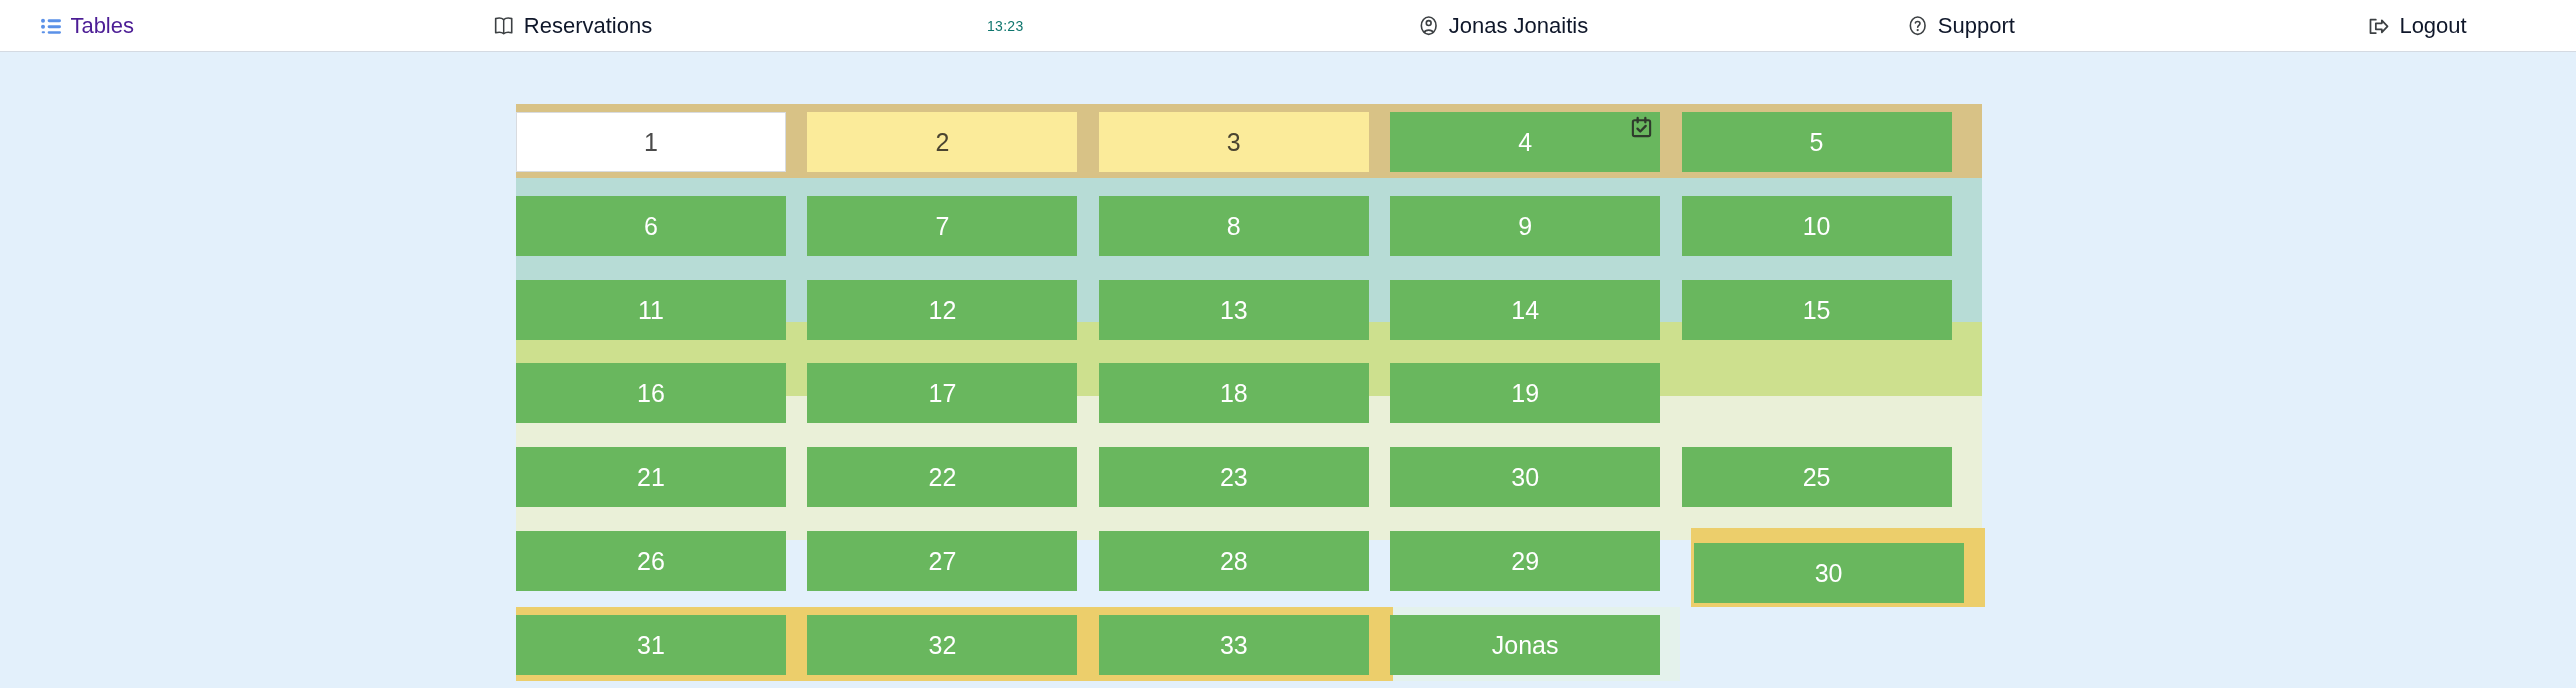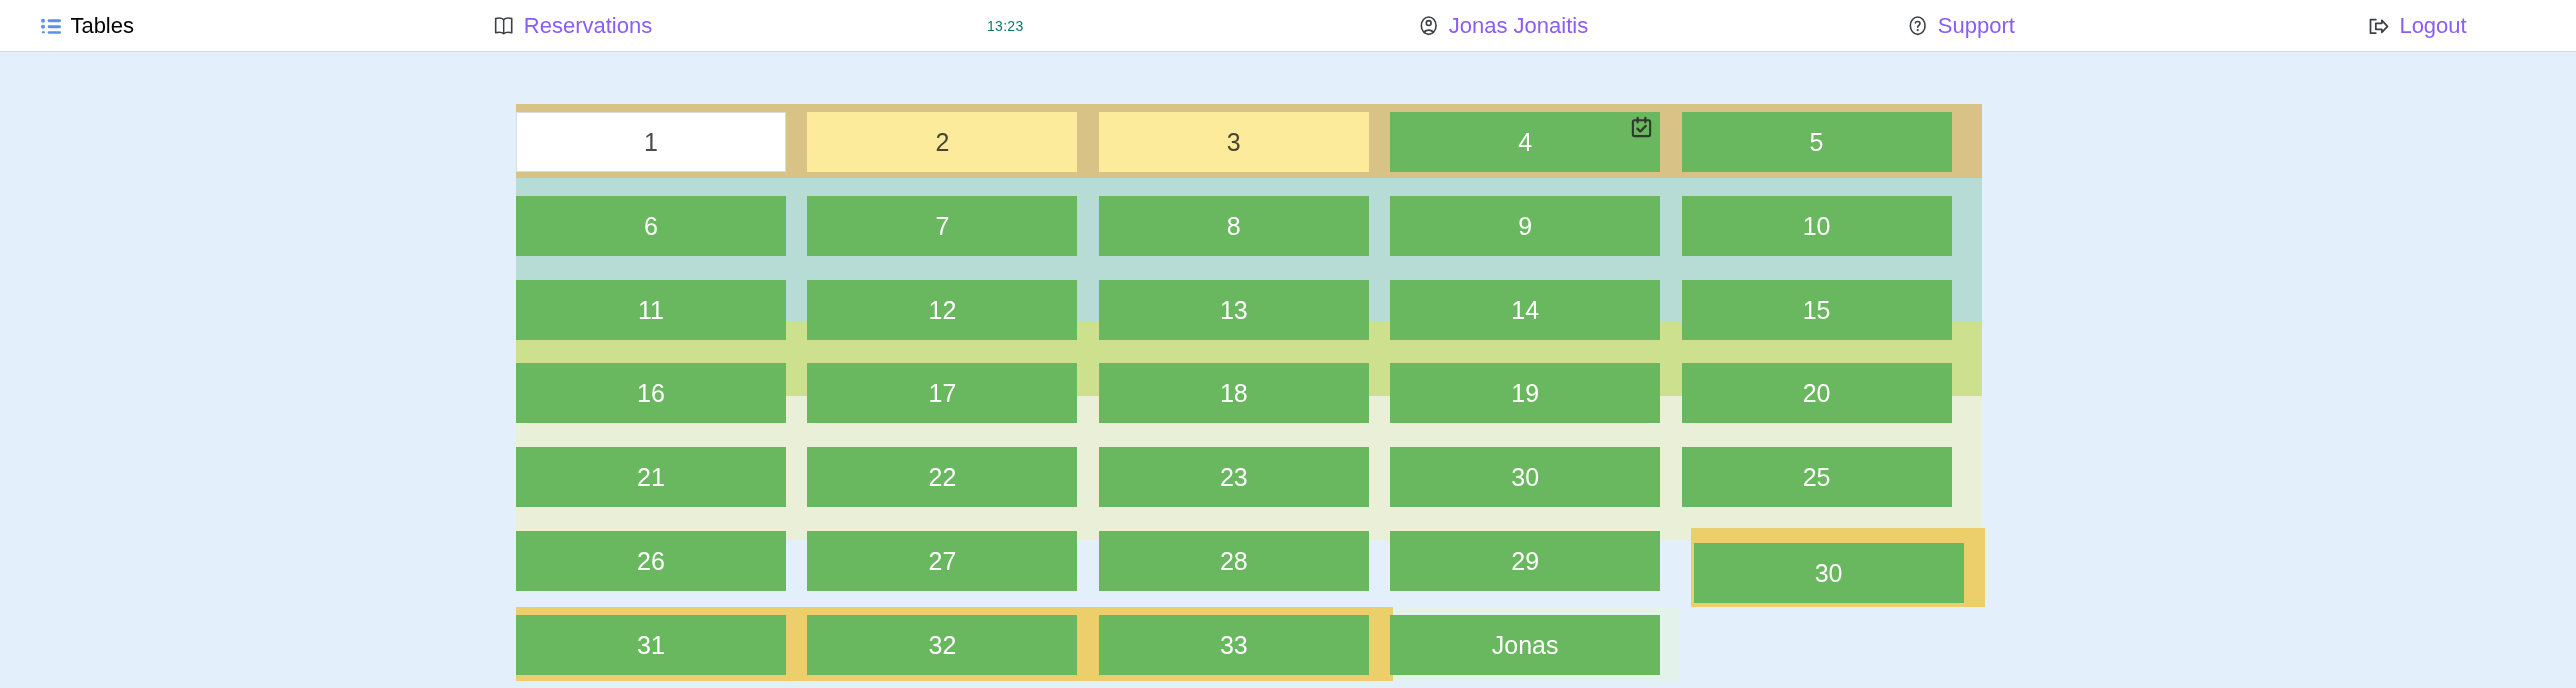--- a/index.html
+++ b/index.html
@@ -19,25 +19,25 @@
     display: flex;
     align-items: center;
     position: relative;
     z-index: 5;
   }
   .nav-item {
     display: flex;
     align-items: center;
     gap: 9.4px;
     font-size: 22px;
-    color: #8b5cf6;
+    color: #0f172a;
     white-space: nowrap;
     cursor: pointer;
   }
-  .nav-item.brand { color: #000000; }
+  .nav-item.brand { color: #4c1d95; }
   .nav-item .nav-icon { display: flex; align-items: center; justify-content: center; }
   .nav-item .nav-icon svg { display: block; }
 
   .nav-slot { position: absolute; top: 0; height: 52px; display: flex; align-items: center; }
   .slot-tables       { left: 41px; }
   .slot-reservations { left: 493px; }
   .slot-clock        { left: 987px; }
   .slot-user         { left: 1418px; }
   .slot-support      { left: 1907px; }
   .slot-logout       { left: 2367px; justify-content: center; }
@@ -253,23 +253,20 @@
       </div>
       <div class="tile free">
         <span>17</span>
       </div>
       <div class="tile free">
         <span>18</span>
       </div>
       <div class="tile free">
         <span>19</span>
       </div>
-      <div class="tile free">
-        <span>20</span>
-      </div>
     </div>
     <div class="row" style="top: 395px;">
       <div class="tile free">
         <span>21</span>
       </div>
       <div class="tile free">
         <span>22</span>
       </div>
       <div class="tile free">
         <span>23</span>

